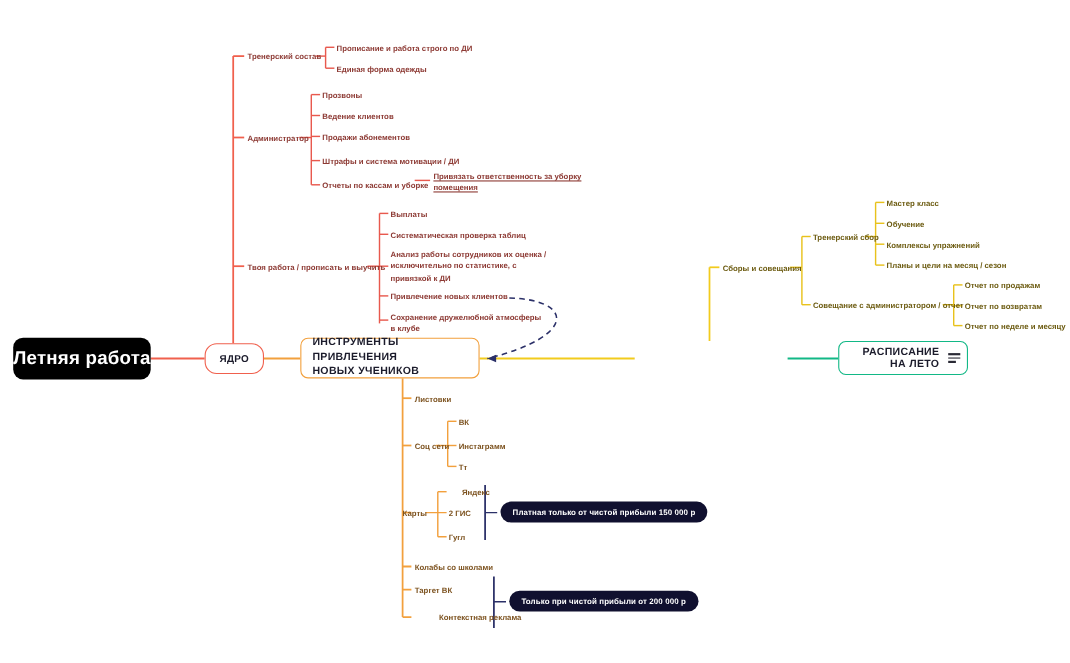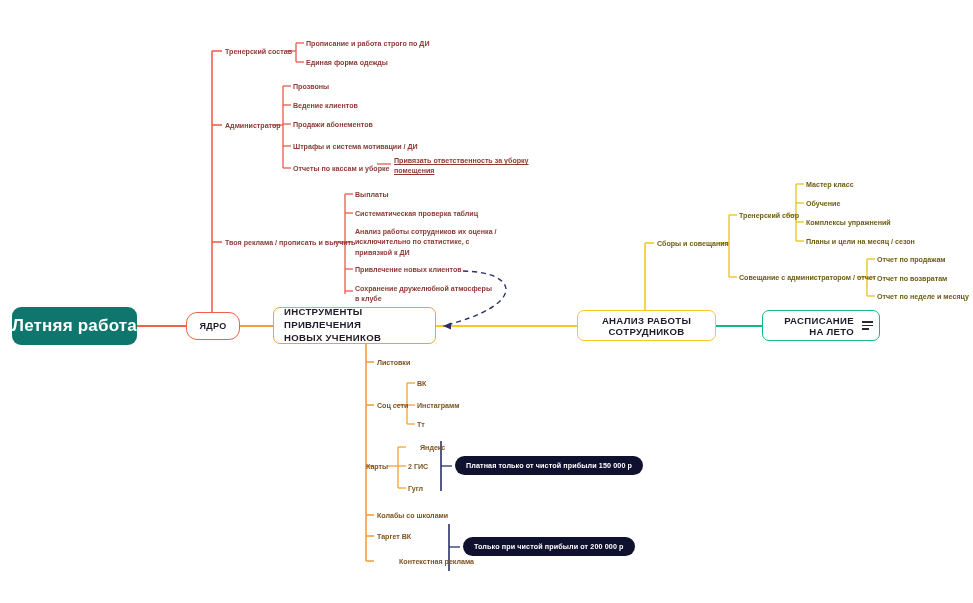--- a/index.html
+++ b/index.html
@@ -4,21 +4,21 @@
 <style>
   html,body{margin:0;padding:0;background:#ffffff;}
   body{font-family:"Liberation Sans","DejaVu Sans",sans-serif;}
   #canvas{position:relative;width:973px;height:603px;background:#fff;overflow:hidden;}
   #edges{position:absolute;left:0;top:0;width:973px;height:603px;pointer-events:none;}
 
   .node{position:absolute;box-sizing:border-box;}
 
   
   .root{
-    background:#0f766e;border-radius:9px;color:#fff;
+    background:#000000;border-radius:9px;color:#fff;
     font-size:17px;font-weight:bold;letter-spacing:.2px;
     display:flex;align-items:center;justify-content:center;
   }
 
   
   .boxed{
     background:#fff;border:1.6px solid #F0604D;border-radius:7px;
     display:flex;align-items:center;justify-content:center;
     font-size:9.5px;font-weight:bold;color:#1b1b2b;letter-spacing:.3px;
     text-align:center;padding:0 6px;
@@ -150,23 +150,20 @@
     <span>ЯДРО</span>
   </div>
 
   <div class="node boxed tools" style="left:273px;top:307px;width:163px;height:37px;">
     <div>
       <div>ИНСТРУМЕНТЫ ПРИВЛЕЧЕНИЯ</div>
       <div>НОВЫХ УЧЕНИКОВ</div>
     </div>
   </div>
 
-  <div class="node boxed analysis" style="left:577px;top:310px;width:139px;height:31px;">
-    <span>АНАЛИЗ РАБОТЫ СОТРУДНИКОВ</span>
-  </div>
 
   <div class="node boxed schedule" style="left:762px;top:310px;width:118px;height:31px;text-align:right;">
     <span>РАСПИСАНИЕ НА ЛЕТО</span>
     <span class="listicon">
         <i></i>
         <i></i>
         <i></i>
       </span>
   </div>
 
@@ -196,21 +193,21 @@
     <span>Штрафы и система мотивации / ДИ</span>
   </div>
   <div class="leaf red" style="left:293px;top:164px;">
     <span>Отчеты по кассам и уборке</span>
   </div>
   <div class="leaf red wrap" style="left:394px;top:156px;width:136px;text-decoration:underline;">
     <span>Привязать ответственность за уборку помещения</span>
   </div>
 
   <div class="leaf red" style="left:225px;top:238px;">
-    <span>Твоя реклама / прописать и выучить</span>
+    <span>Твоя работа / прописать и выучить</span>
   </div>
   <div class="leaf red" style="left:355px;top:190px;">
     <span>Выплаты</span>
   </div>
   <div class="leaf red" style="left:355px;top:209px;">
     <span>Систематическая проверка таблиц</span>
   </div>
   <div class="leaf red wrap" style="left:355px;top:227px;width:144px;">
     <span>Анализ работы сотрудников их оценка / исключительно по статистике, с привязкой к ДИ</span>
   </div>

